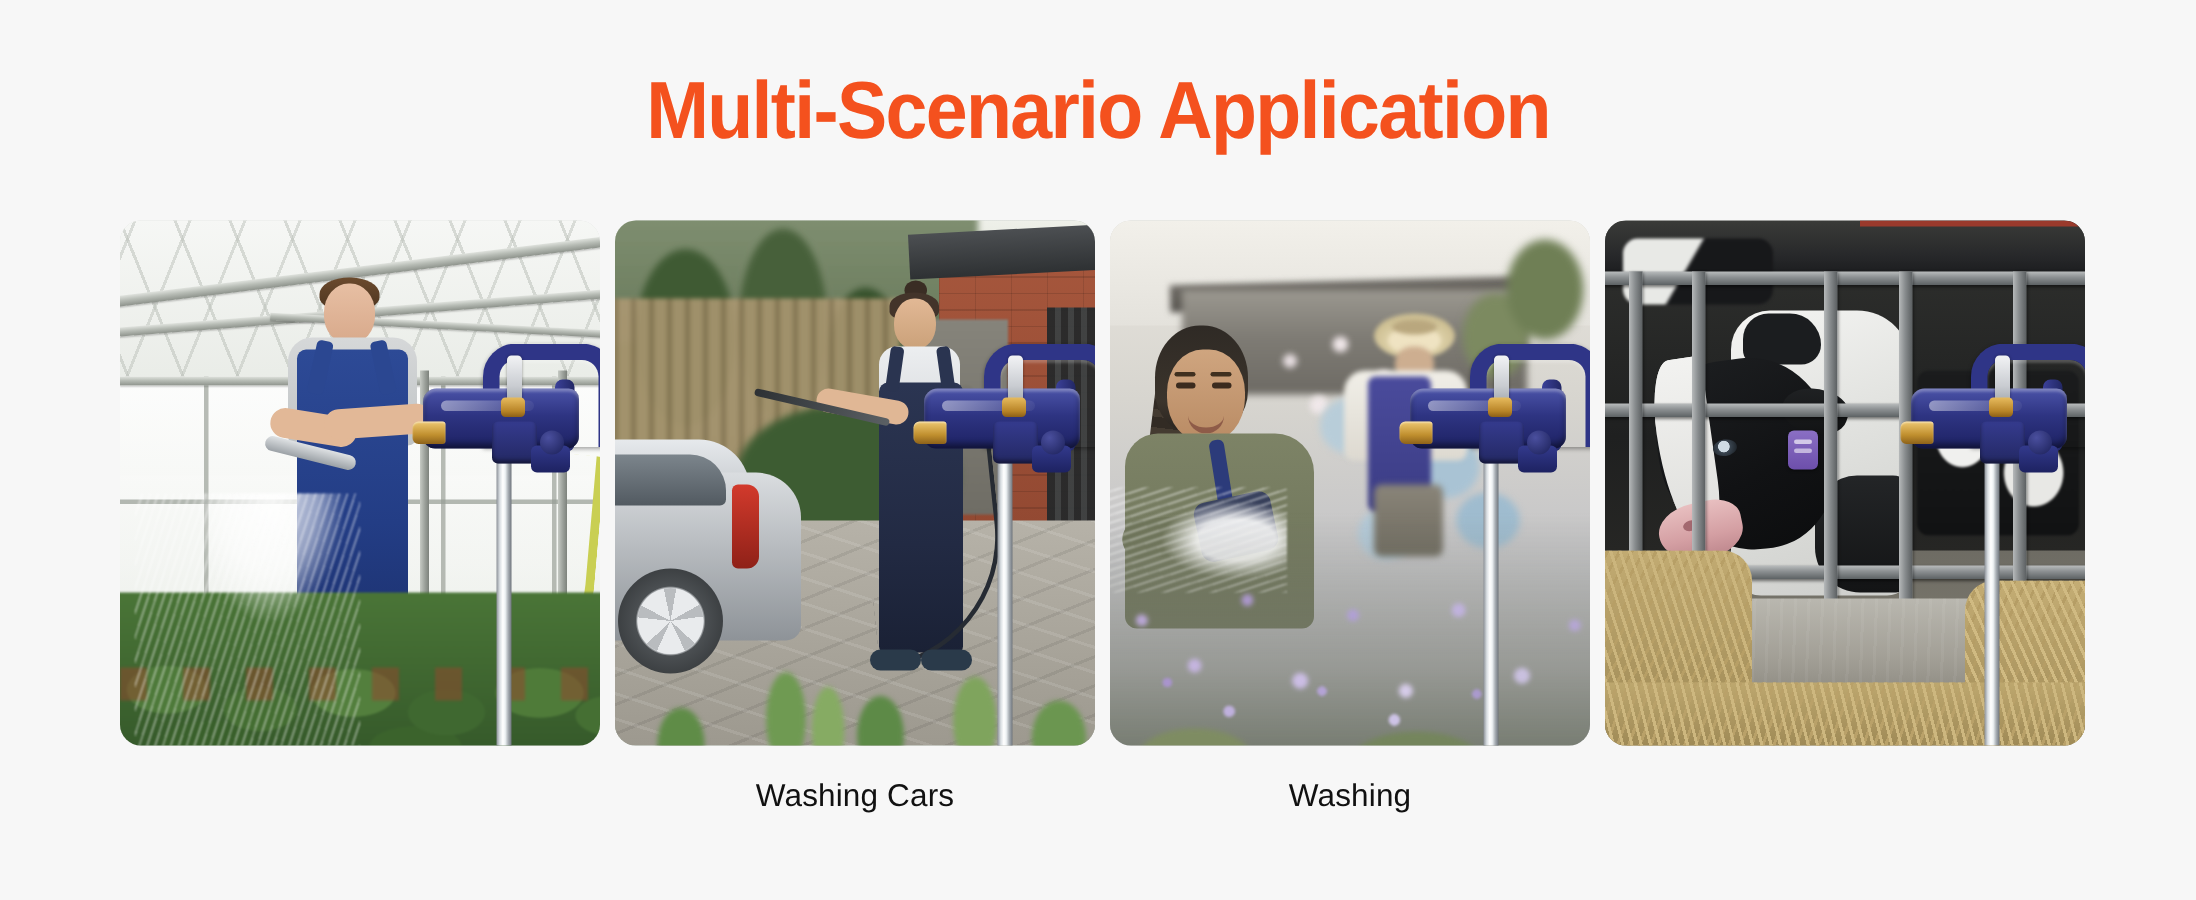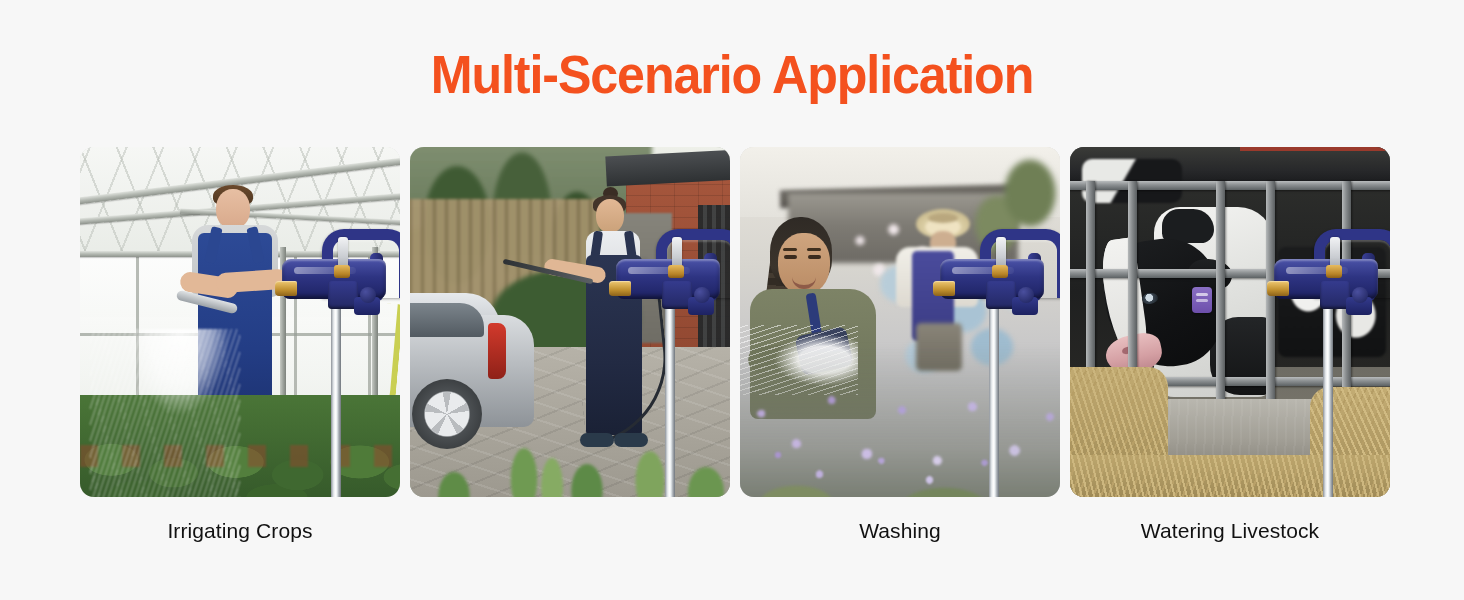--- a/index.html
+++ b/index.html
@@ -775,21 +775,20 @@
           <div class="hyd-arch-r"></div>
           <div class="hyd-body"></div>
           <div class="hyd-neck"></div>
           <div class="hyd-lever"></div>
           <div class="hyd-nut"></div>
           <div class="hyd-spout"></div>
           <div class="hyd-clamp"></div>
           <div class="hyd-bolt"></div>
         </div>
       </div>
-      <div class="caption">Irrigating Crops</div>
     </div>
 
     <div class="card">
       <div class="photo">
         <div class="wc-bg layer"></div>
         <div class="wc-sky layer"></div>
         <div class="wc-trees layer"></div>
         <div class="wc-fence layer"></div>
         <div class="wc-brickwall layer"></div>
         <div class="wc-roof layer"></div>
@@ -824,20 +823,21 @@
           <div class="hyd-arch-r"></div>
           <div class="hyd-body"></div>
           <div class="hyd-neck"></div>
           <div class="hyd-lever"></div>
           <div class="hyd-nut"></div>
           <div class="hyd-spout"></div>
           <div class="hyd-clamp"></div>
           <div class="hyd-bolt"></div>
         </div>
       </div>
+      <div class="caption">Washing Cars</div>
     </div>
 
     <div class="card">
       <div class="photo">
         <div class="gd-bg layer"></div>
         <div class="gd-sky layer"></div>
         <div class="gd-shedroof layer"></div>
         <div class="gd-shed layer"></div>
         <div class="gd-tree-r layer"></div>
         <div class="gd-bush-pink layer"></div>
@@ -926,17 +926,16 @@
           <div class="hyd-arch-r"></div>
           <div class="hyd-body"></div>
           <div class="hyd-neck"></div>
           <div class="hyd-lever"></div>
           <div class="hyd-nut"></div>
           <div class="hyd-spout"></div>
           <div class="hyd-clamp"></div>
           <div class="hyd-bolt"></div>
         </div>
       </div>
-      <div class="caption">Watering Livestock</div>
     </div>
 
   </div>
 </div>
 
 </body></html>

